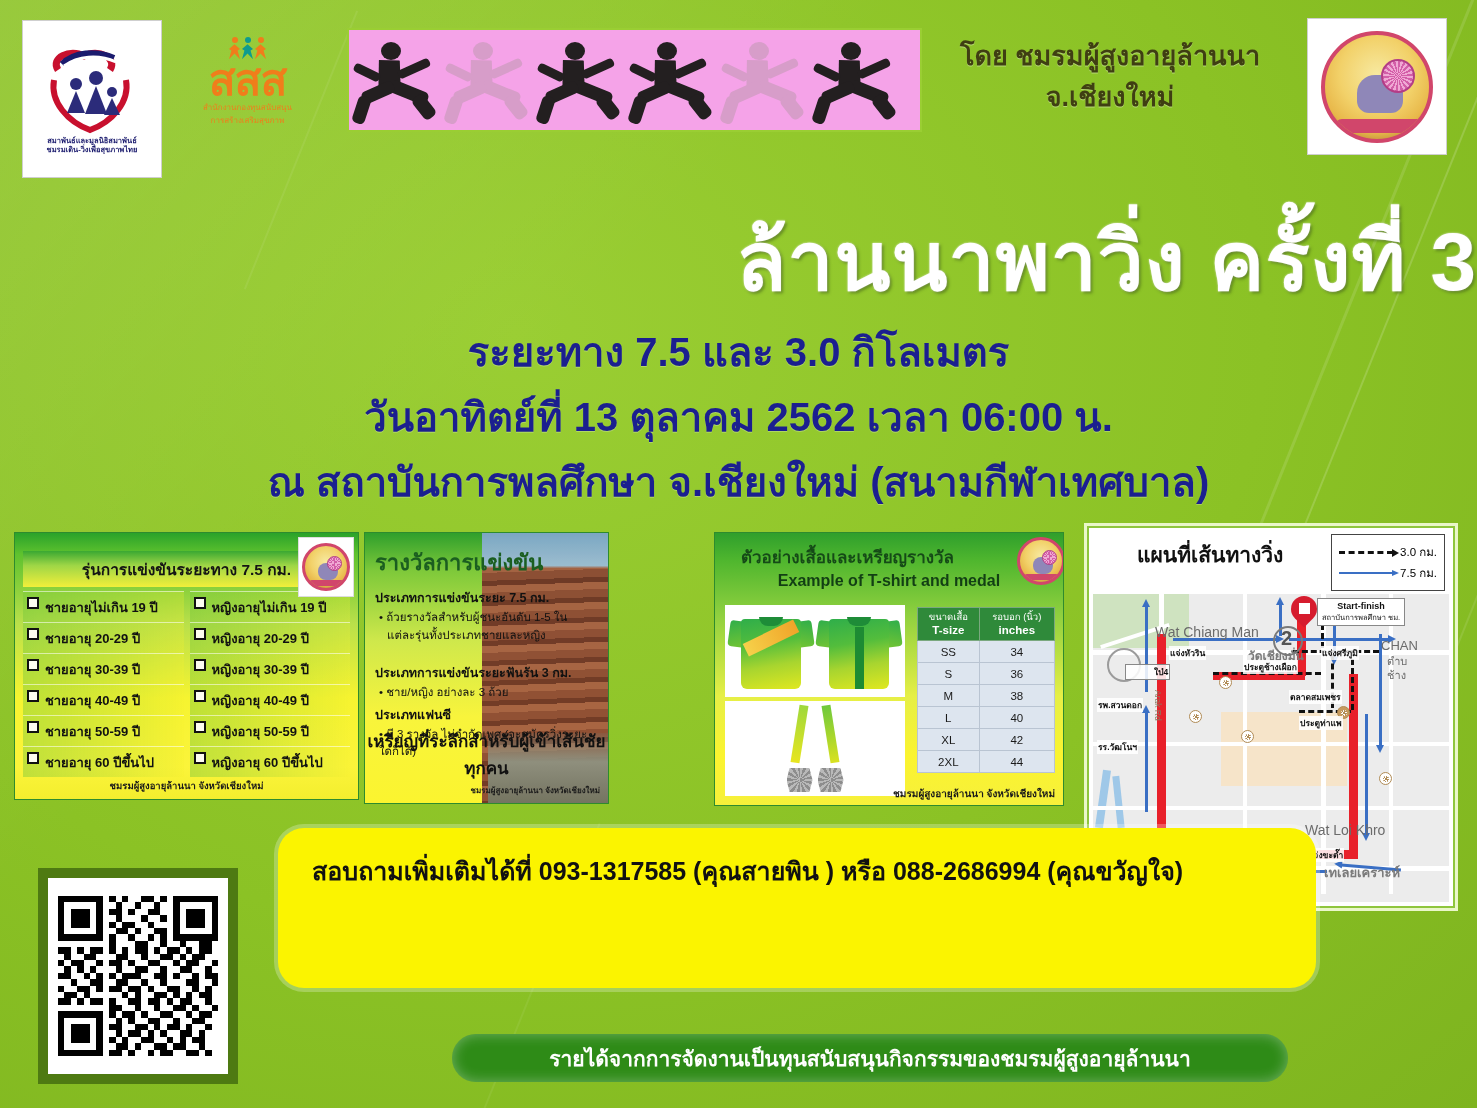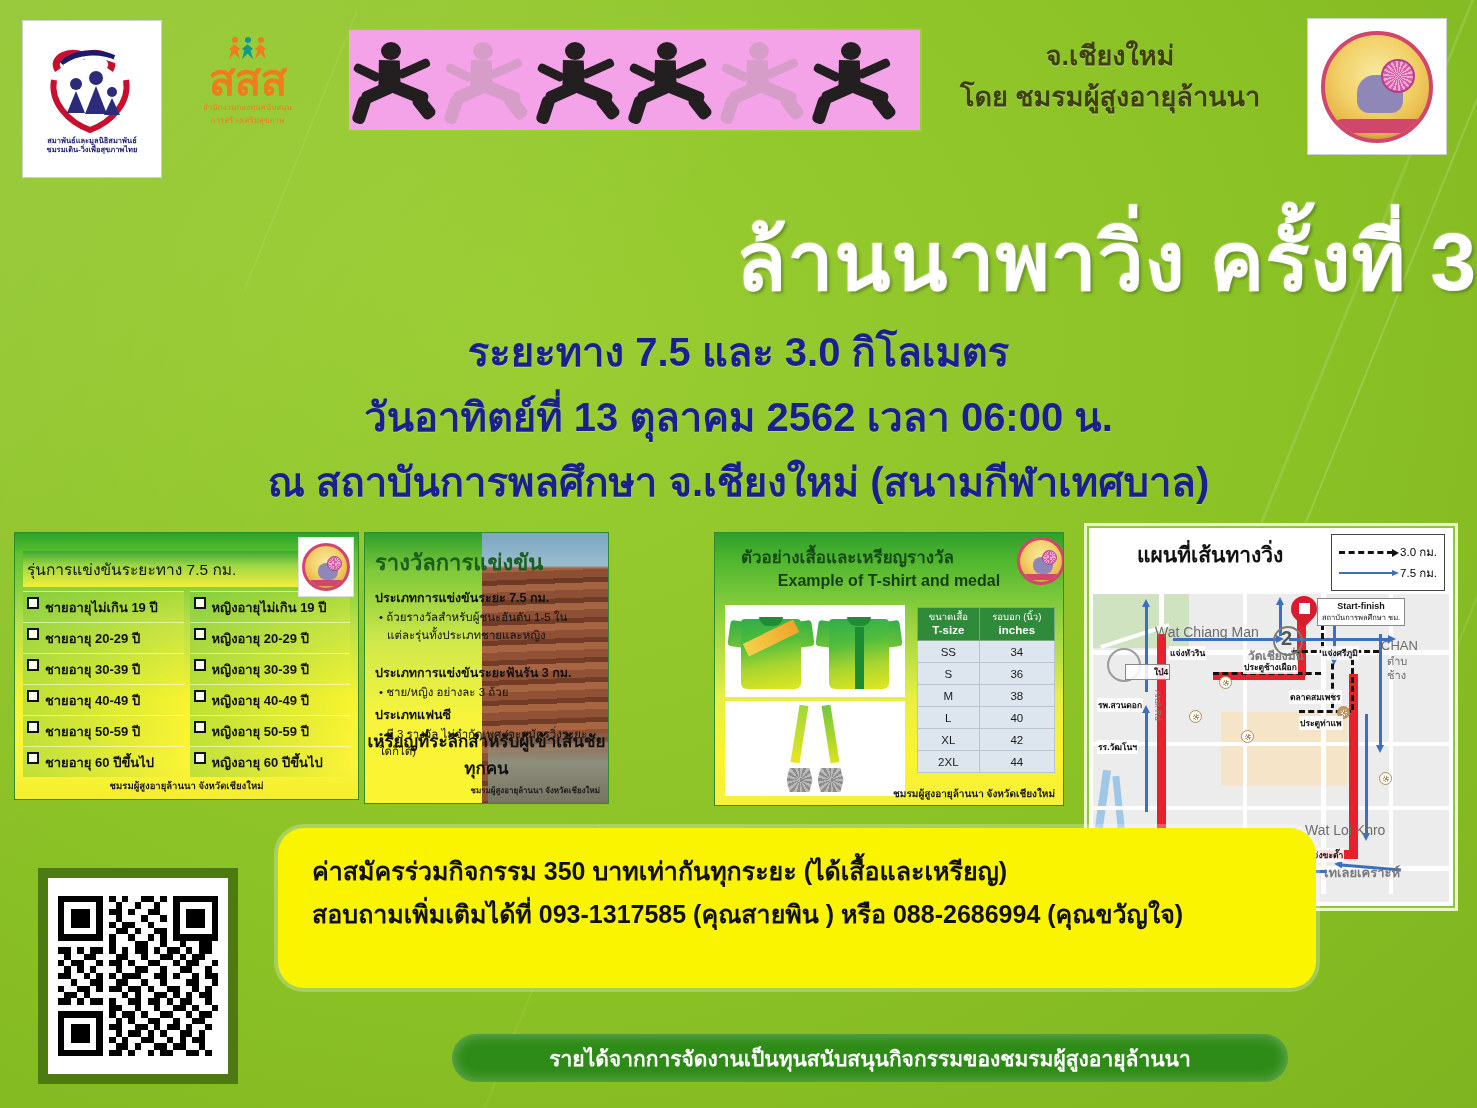--- a/index.html
+++ b/index.html
@@ -92,21 +92,21 @@
   
   .panel { position:absolute; overflow:hidden; }
 
   
   #panel-age {
     left:14px; top:532px; width:345px; height:268px;
     background:linear-gradient(180deg,#2aa22a 0%,#5fc22e 8%,#b9e04a 34%,#f6f430 62%,#fbf43a 88%,#f3ee2e 100%);
     border:1px solid #2e8b2e;
   }
   #panel-age .p-title {
-    margin:18px 8px 4px; font-size:15.5px; font-weight:normal; color:#141414;
+    margin:18px 8px 4px; text-align:center; font-size:15.5px; font-weight:bold; color:#141414;
     background:linear-gradient(180deg,#3aa832 0%,#9ed646 40%,#f2ef3a 100%);
     padding:6px 4px 5px;
   }
   .age-grid { display:grid; grid-template-columns:1fr 1fr; gap:0 6px; margin:2px 8px 0; }
   .age-cell {
     display:flex; align-items:flex-start; gap:6px; font-size:13px; color:#111; font-weight:bold;
     padding:4.5px 4px; border-top:1px solid rgba(255,255,255,.55);
     background:linear-gradient(90deg, rgba(120,200,60,.45), rgba(245,240,45,.25));
   }
   .cbox { width:12px; height:12px; flex:0 0 12px; border:2px solid #111; background:#fdfdf0; }
@@ -342,22 +342,22 @@
       <i class="armF"></i>
       <i class="armB"></i>
       <i class="legF"></i>
       <i class="legF2"></i>
       <i class="legB"></i>
       <i class="legB2"></i>
     </div>
 </div>
 
 <div id="header-credit">
+  <div>โดย ชมรมผู้สูงอายุล้านนา</div>
   <div>จ.เชียงใหม่</div>
-  <div>โดย ชมรมผู้สูงอายุล้านนา</div>
 </div>
 
 <div class="logo-box" id="logo-lanna">
   <div class="seal">
     <i class="eleph"></i>
       <i class="wheel"></i>
       <i class="ribbon"></i>
   </div>
 </div>
 
@@ -619,21 +619,20 @@
     <div class="mlabel" style="left:196px;top:96px;">ตลาดสมเพชร</div>
     <div class="mlabel" style="left:206px;top:122px;">ประตูท่าแพ</div>
     <div class="mlabel" style="left:62px;top:248px;">แจ่งกู่เฮือง</div>
     <div class="mlabel" style="left:214px;top:254px;">แจ่งขะต๊ำ</div>
     <div class="mlabel" style="left:230px;top:268px;color:#7a7a7a;background:transparent;font-size:13px;">เทเลยเคราะห์</div>
     <div class="mlabel" style="left:32px;top:70px;border:1px solid #888;padding-left:28px;">ใบ๋4</div>
   </div>
 </div>
 
 <div id="panel-register">
-  <div class="rline">ค่าสมัครร่วมกิจกรรม 350 บาทเท่ากันทุกระยะ (ได้เสื้อและเหรียญ)</div>
   <div class="rline">สอบถามเพิ่มเติมได้ที่ 093-1317585  (คุณสายพิน ) หรือ  088-2686994 (คุณขวัญใจ)</div>
 </div>
 
 <div id="qr-code">
   <div class="qr-inner">
     <svg viewBox="0 0 25 25" shape-rendering="crispEdges">
       <rect width="25" height="25" fill="#fff"></rect>
       <g fill="#000">
         <rect x="0" y="0" width="7" height="1"></rect>
           <rect x="0" y="6" width="7" height="1"></rect>

